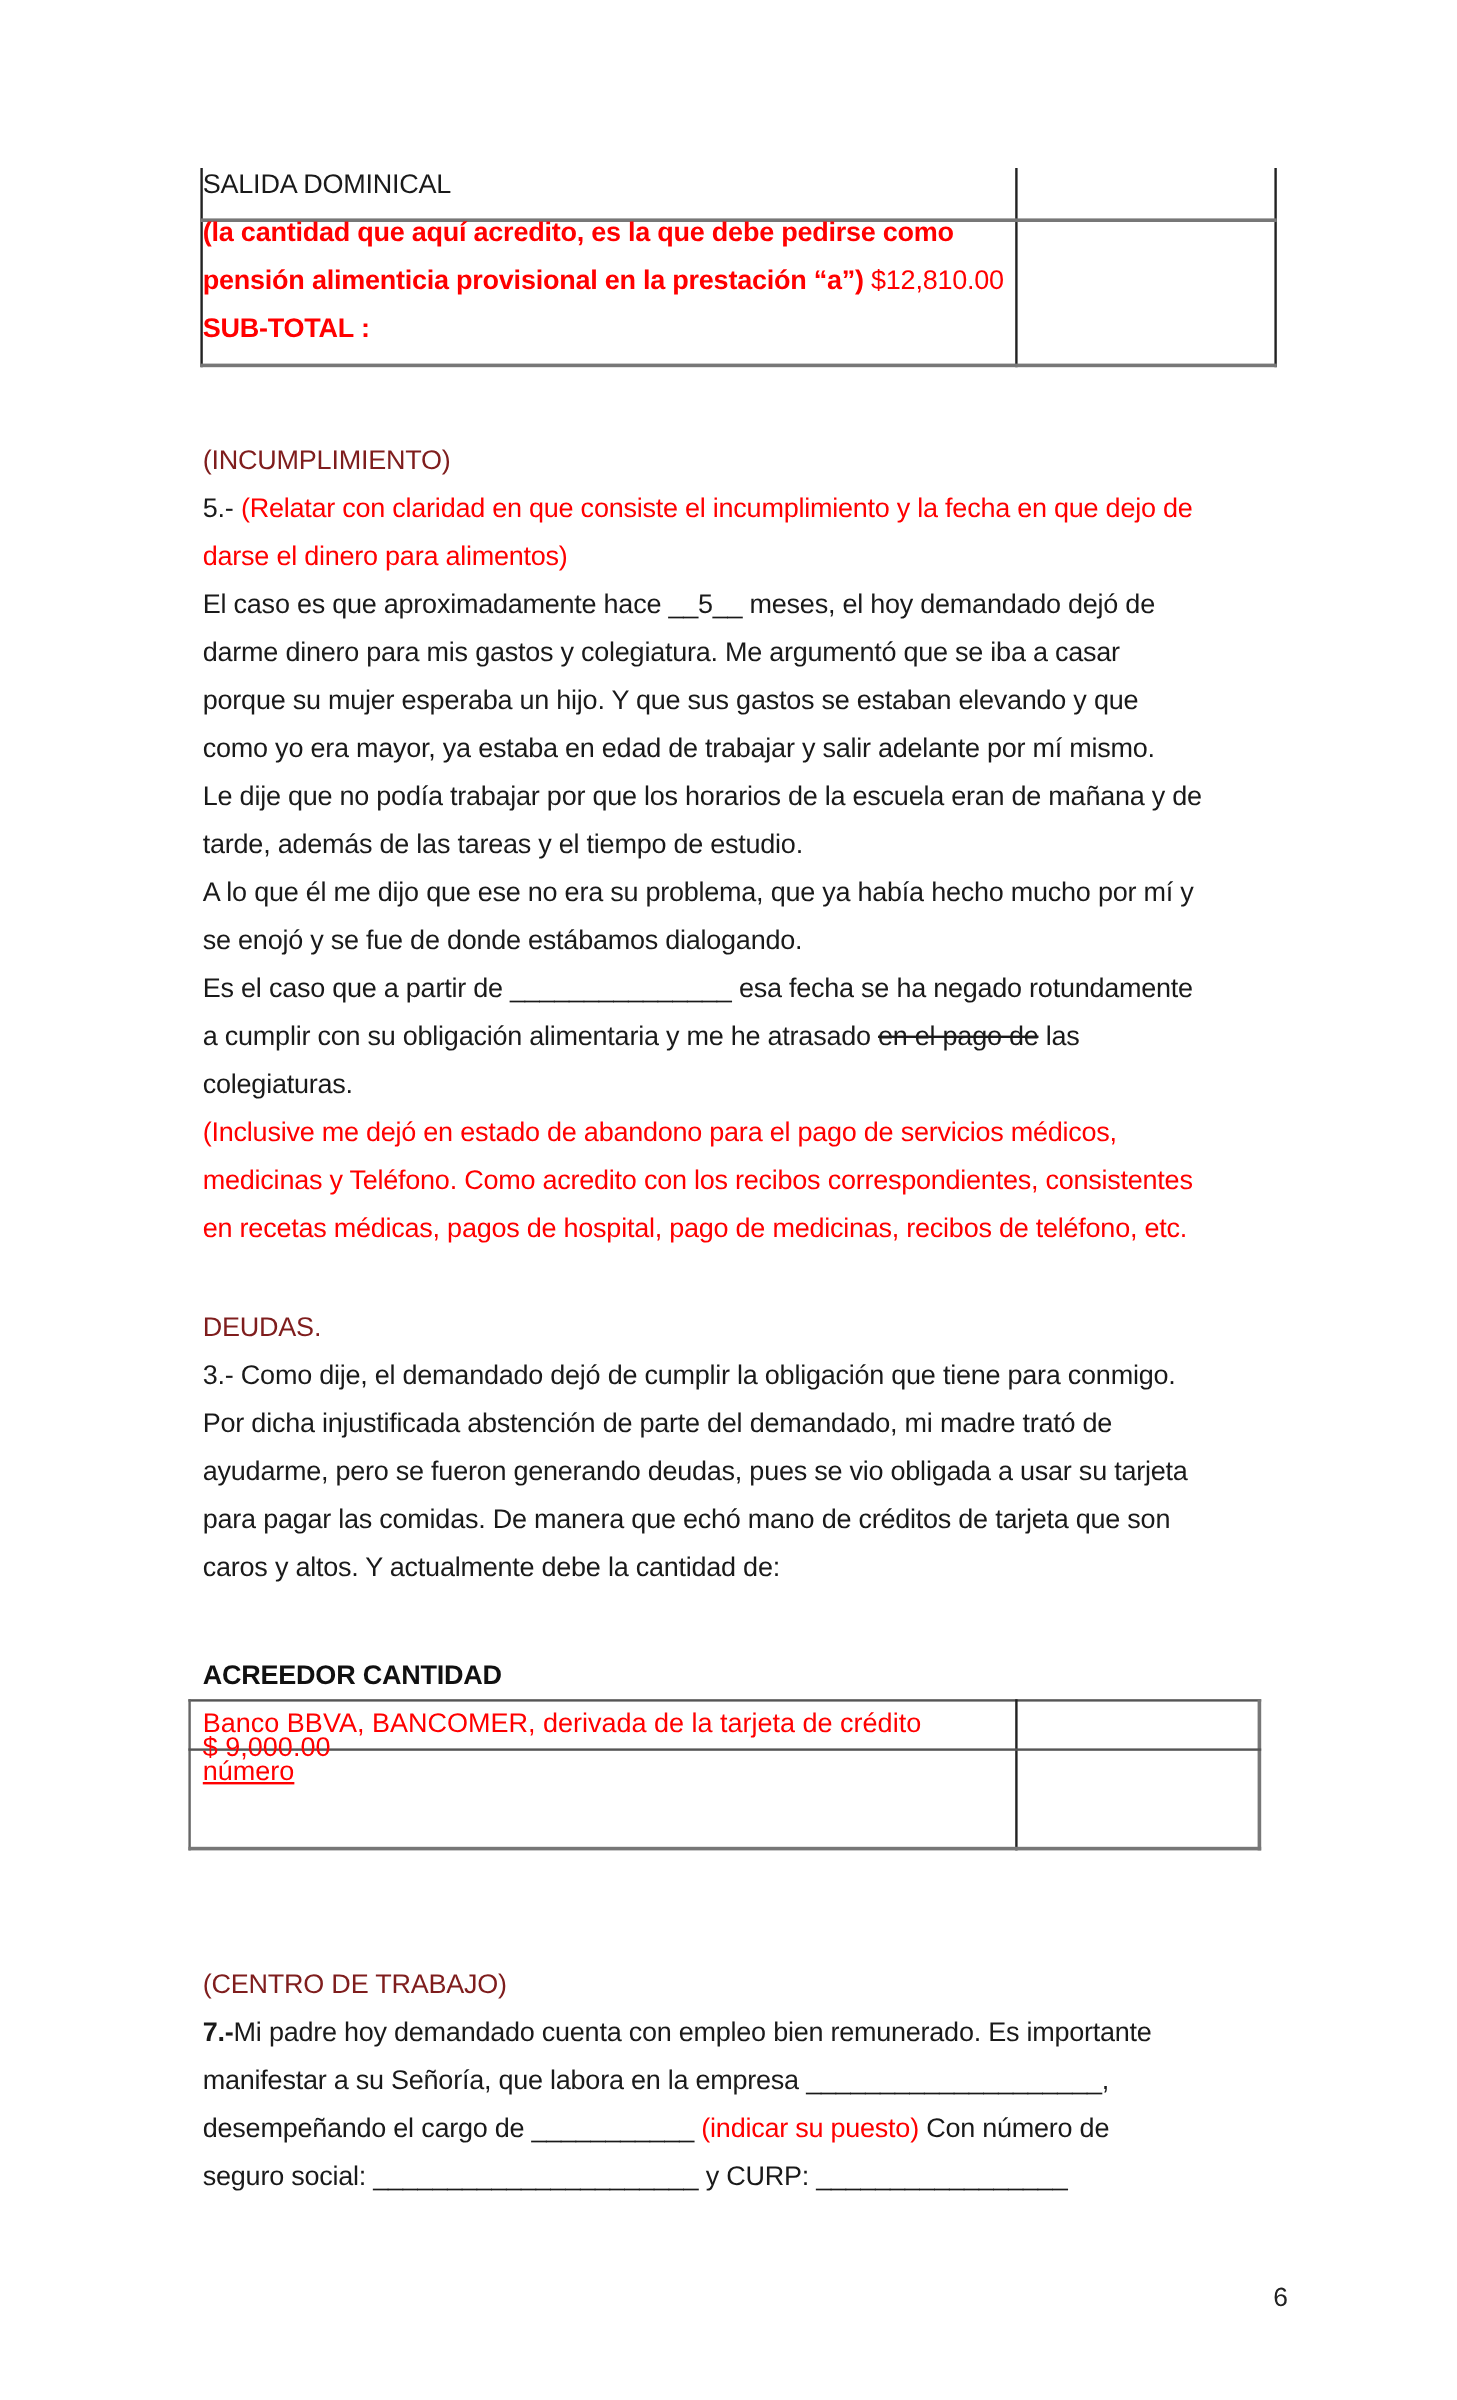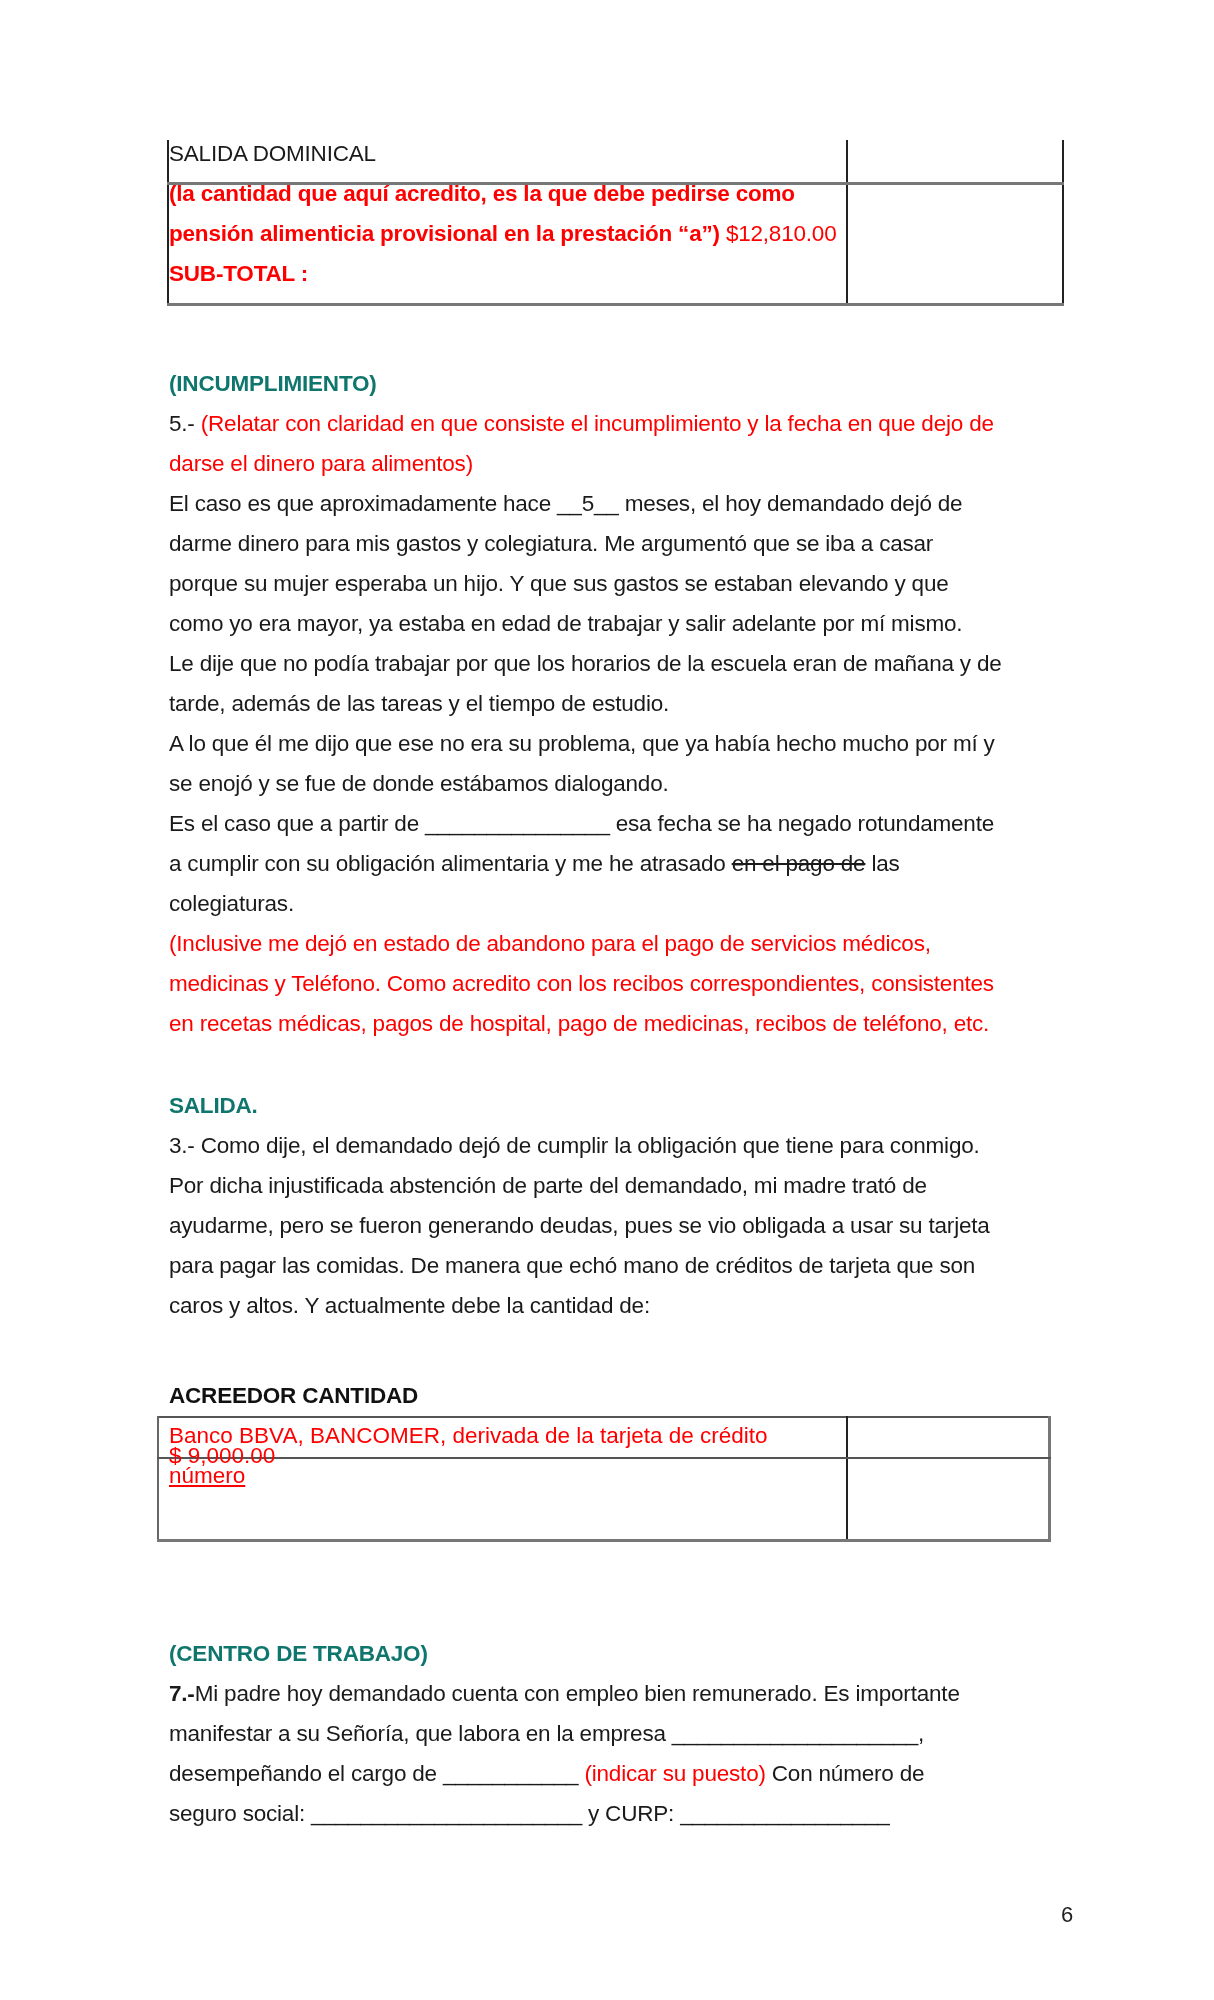--- a/index.html
+++ b/index.html
@@ -1,21 +1,21 @@
 <!DOCTYPE html>
 <html><head>
 <meta charset="utf-8">
 <style>
   html, body { margin: 0; padding: 0; background: #ffffff; }
   body { width: 1214px; height: 2000px; position: relative; overflow: hidden;
          font-family: "Liberation Sans", "DejaVu Sans", sans-serif; color: #1a1a1a; }
   .page { position: absolute; left: 0; top: 0; width: 1214px; height: 1652px; }
   .line { position: absolute; left: 169px; font-size: 22.5px; line-height: 40px; white-space: nowrap; letter-spacing: -0.2px; }
   .red { color: #ff0000; }
-  .navy { color: #0f766e; font-weight: bold; }
+  .navy { color: #7f1d1d; font-weight: normal; }
   .bold { font-weight: bold; }
   .strike { text-decoration: line-through; }
   .tbl1 { position: absolute; left: 167px; top: 140px; width: 897px; height: 166px; }
   .tbl1 .vl { position: absolute; top: 0; width: 2px; background: #222; }
   .tbl1 .hl { position: absolute; left: 0; height: 3px; background: #777; width: 897px; }
   .tbl2 { position: absolute; left: 157px; top: 1416px; width: 894px; height: 126px; }
   .tbl2 .vl { position: absolute; top: 0; width: 2px; background: #222; }
   .tbl2 .hl { position: absolute; left: 0; height: 2px; background: #555; width: 894px; }
   .cell-text { position: absolute; font-size: 22.5px; white-space: nowrap; }
   .page-num { position: absolute; left: 1061px; top: 1902px; font-size: 22px; color: #222; }
@@ -59,21 +59,21 @@
   <div class="line" style="top:804px;">Es el caso que a partir de _______________ esa fecha se ha negado rotundamente</div>
   <div class="line" style="top:844px;">
     <span>a cumplir con su obligación alimentaria y me he atrasado </span><span class="strike">en el pago de</span><span> las</span>
   </div>
   <div class="line" style="top:884px;">colegiaturas.</div>
 
   <div class="line red" style="top:924px;">(Inclusive me dejó en estado de abandono para el pago de servicios médicos,</div>
   <div class="line red" style="top:964px;">medicinas y Teléfono. Como acredito con los recibos correspondientes, consistentes</div>
   <div class="line red" style="top:1004px;">en recetas médicas, pagos de hospital, pago de medicinas, recibos de teléfono, etc.</div>
 
-  <div class="line navy" style="top:1086px;">SALIDA.</div>
+  <div class="line navy" style="top:1086px;">DEUDAS.</div>
   <div class="line" style="top:1126px;">3.- Como dije, el demandado dejó de cumplir la obligación que tiene para conmigo.</div>
   <div class="line" style="top:1166px;">Por dicha injustificada abstención de parte del demandado, mi madre trató de</div>
   <div class="line" style="top:1206px;">ayudarme, pero se fueron generando deudas, pues se vio obligada a usar su tarjeta</div>
   <div class="line" style="top:1246px;">para pagar las comidas. De manera que echó mano de créditos de tarjeta que son</div>
   <div class="line" style="top:1286px;">caros y altos. Y actualmente debe la cantidad de:</div>
 
   <div class="line bold" style="top:1376px; color:#111;">ACREEDOR CANTIDAD</div>
 
   <div class="tbl2">
     <div class="hl" style="top:0;"></div>

